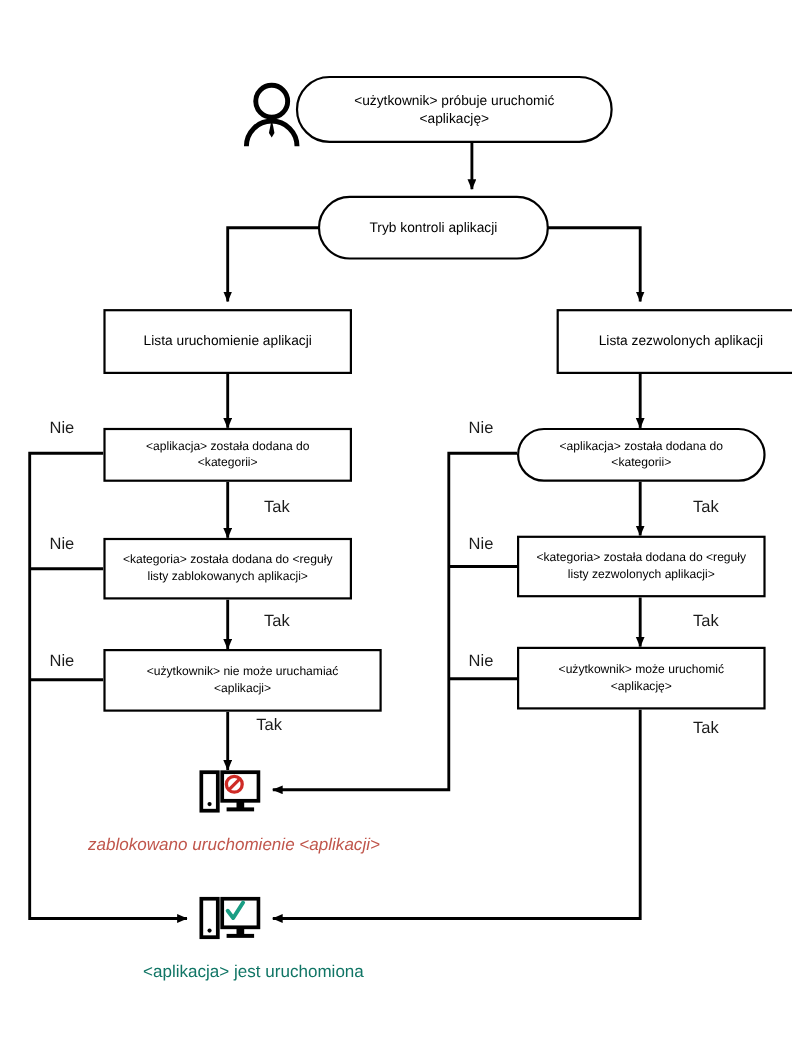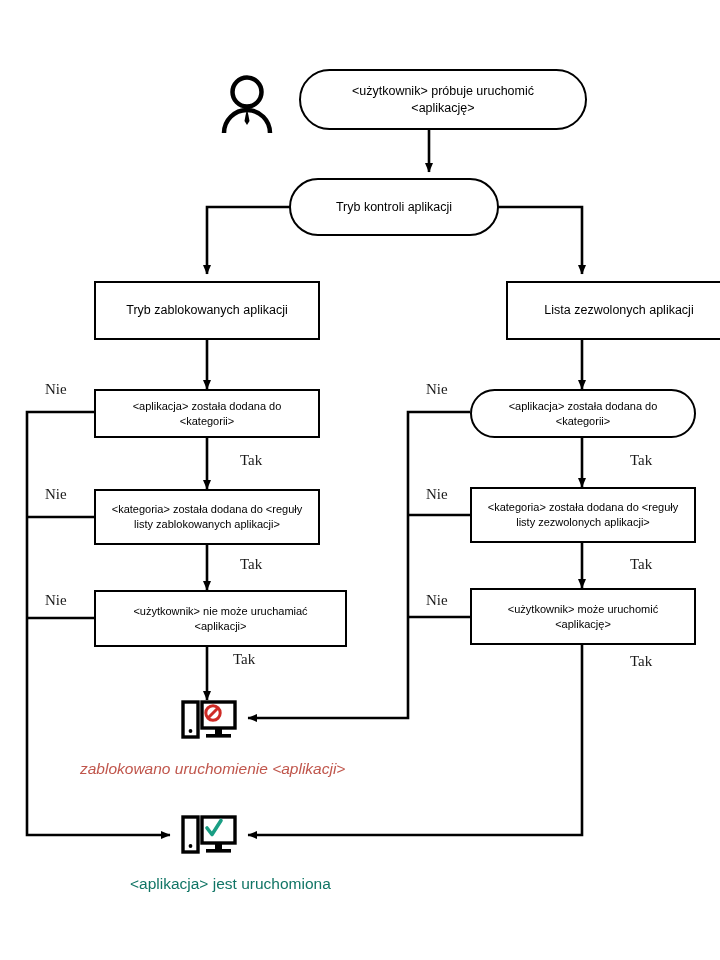--- a/index.html
+++ b/index.html
@@ -43,21 +43,20 @@
   }
   .node .txt {
     display: block;
     padding: 0 10px;
   }
   .edge-label {
     position: absolute;
     font-size: 15px;
     color: #1a1a1a;
     white-space: nowrap;
-    font-family: Liberation Serif, serif;
   }
   .caption {
     position: absolute;
     font-size: 15.5px;
     white-space: nowrap;
   }
   .caption.blocked { color: #c0564c; }
   .caption.allowed { color: #107565; }
   .icon-box {
     position: absolute;
@@ -109,33 +108,33 @@
   </svg>
 
   <div class="icon-box" style="left:219px; top:72px; width:56px; height:62px;">
     <svg width="56" height="62" viewBox="0 0 56 62">
       <circle cx="28" cy="20" r="14.5" fill="none" stroke="#000" stroke-width="4.5"></circle>
       <path d="M5,61 A23,23 0 0 1 51,61" fill="none" stroke="#000" stroke-width="4.5"></path>
       <path d="M28,36 L30.5,49 L28,53 L25.5,49 Z" fill="#000"></path>
     </svg>
   </div>
 
-  <div class="node pill" style="left:299px; top:69px; width:288px; height:61px; font-size:12.5px;">
+  <div class="node pill" style="left:269px; top:69px; width:288px; height:61px; font-size:12.5px;">
     <span class="txt">
       <span>&lt;użytkownik&gt; próbuje uruchomić</span><br>
       <span>&lt;aplikację&gt;</span>
     </span>
   </div>
 
   <div class="node pill" style="left:289px; top:178px; width:210px; height:58px; font-size:12.5px;">
     <span class="txt">Tryb kontroli aplikacji</span>
   </div>
 
   <div class="node" style="left:94px; top:281px; width:226px; height:59px; font-size:12.5px;">
-    <span class="txt">Tryb zablokowanych aplikacji</span>
+    <span class="txt">Lista uruchomienie aplikacji</span>
   </div>
 
   <div class="node" style="left:470px; top:281px; width:226px; height:59px; font-size:12.5px;margin-left:36px;">
     <span class="txt">Lista zezwolonych aplikacji</span>
   </div>
 
   <div class="node" style="left:94px; top:389px; width:226px; height:49px; font-size:11px;">
     <span class="txt">&lt;aplikacja&gt; została dodana do &lt;kategorii&gt;</span>
   </div>
 

